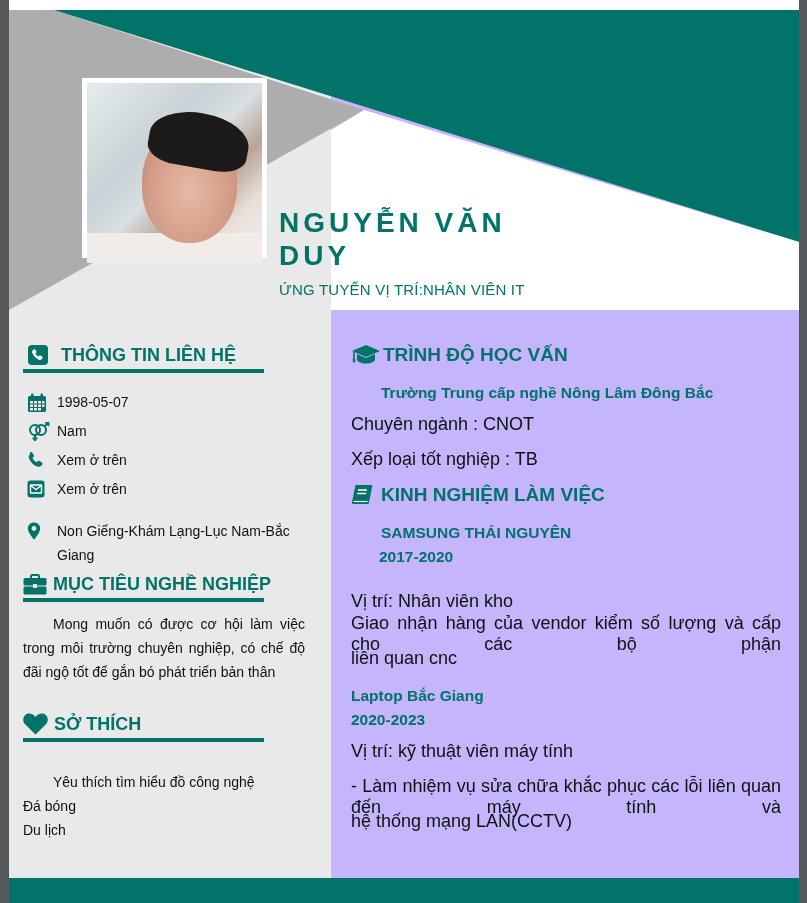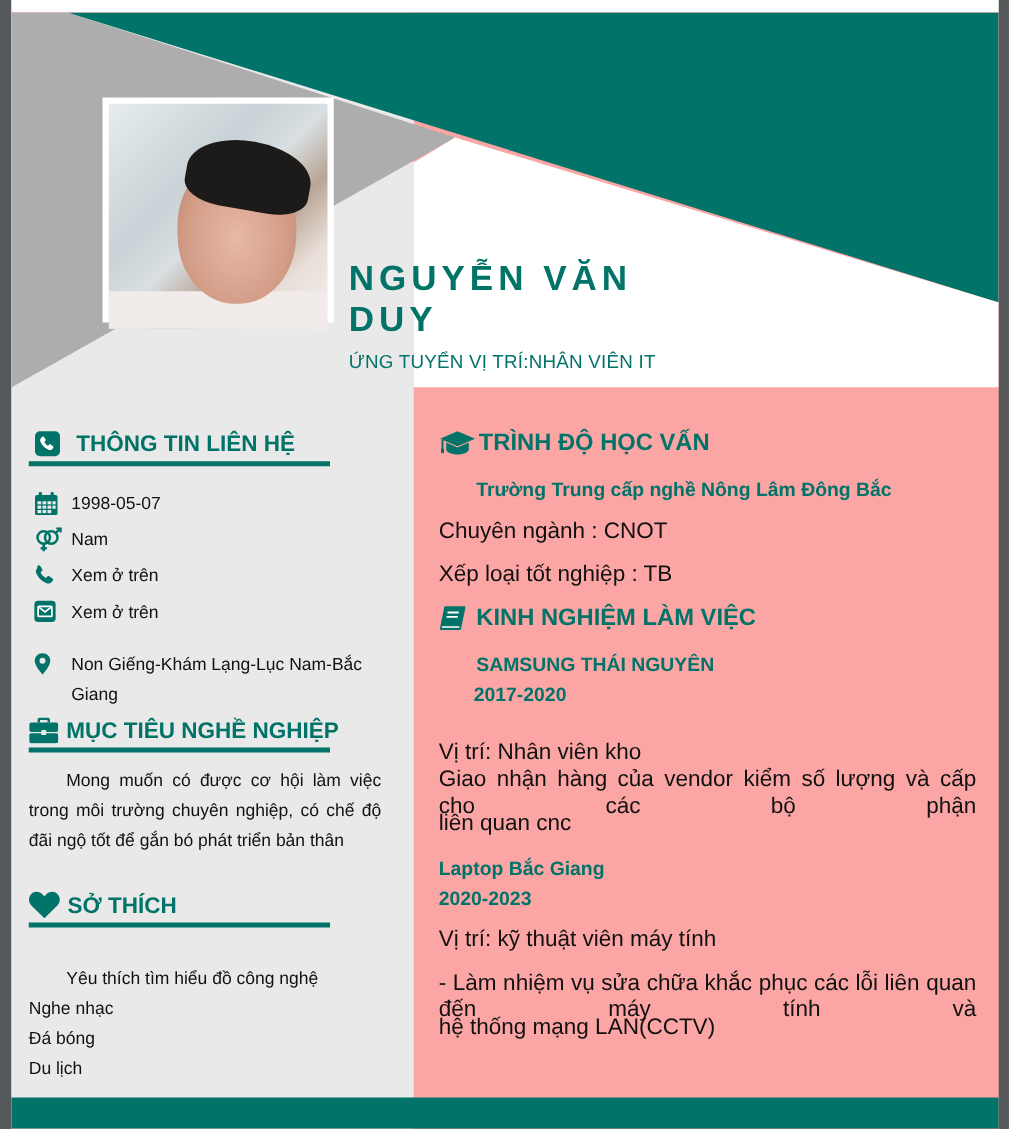--- a/index.html
+++ b/index.html
@@ -1,20 +1,20 @@
 <!DOCTYPE html>
 <html><head>
 <meta charset="utf-8">
 <style>
   * { box-sizing: border-box; margin: 0; padding: 0; }
   html, body { width: 807px; height: 903px; overflow: hidden; background: #54585a; }
   body { font-family: "Liberation Sans", "DejaVu Sans", sans-serif; position: relative; }
   .page {
     position: absolute; left: 9px; top: 10px; width: 790px; height: 893px;
-    background: #fca5a5; overflow: hidden;
+    background: #c4b5fd; overflow: hidden;
   }
   .topstrip { position: absolute; left: 9px; top: 0; width: 790px; height: 10px; background: #ffffff; }
   .sidebar-bg { position: absolute; left: 0; top: 0; width: 322px; height: 100%; background: #e9e9e9; }
   .header-shapes { position: absolute; left: 0; top: 0; width: 790px; height: 300px; }
   .footer-bar { position: absolute; left: 0; top: 868px; width: 790px; height: 25px; background: #017368; }
 
   .photo-frame {
     position: absolute; left: 73px; top: 68px; width: 185px; height: 180px;
     background: #ffffff; padding: 5px 5px 0 5px;
   }
@@ -183,21 +183,20 @@
     <span class="ico" style="margin-right:6px">
       <svg width="25" height="22" viewBox="0 0 25 22">
           <path d="M12.5 21.5L2.3 11.6C-0.5 8.8-0.5 4.4 2.3 1.9c2.6-2.2 6.5-1.8 8.8.7l1.4 1.5 1.4-1.5c2.3-2.5 6.2-2.9 8.8-.7 2.8 2.5 2.8 6.9 0 9.7z" fill="#017368"></path>
         </svg>
     </span>
     <span>SỞ THÍCH</span>
   </div>
   <div class="underline" style="left:14px; top:728px; width:241px;"></div>
   <div class="para" style="left:14px; top:760px; width:282px;">
     <div style="text-indent:30px;">Yêu thích tìm hiểu đồ công nghệ</div>
-    <div>Nghe nhạc</div>
     <div>Đá bóng</div>
     <div>Du lịch</div>
   </div>
 
   <div class="section-title" style="left:342px; top:334px; font-size:19px;">
     <span class="ico" style="margin-right:2px">
       <svg width="30" height="22" viewBox="0 0 30 22">
           <path d="M15 1L1 7l14 6 14-6z" fill="#017368"></path>
           <path d="M6 10v5.5c0 2 4 4 9 4s9-2 9-4V10l-9 4z" fill="#017368"></path>
           <path d="M3 8v7" stroke="#017368" stroke-width="1.6"></path>

